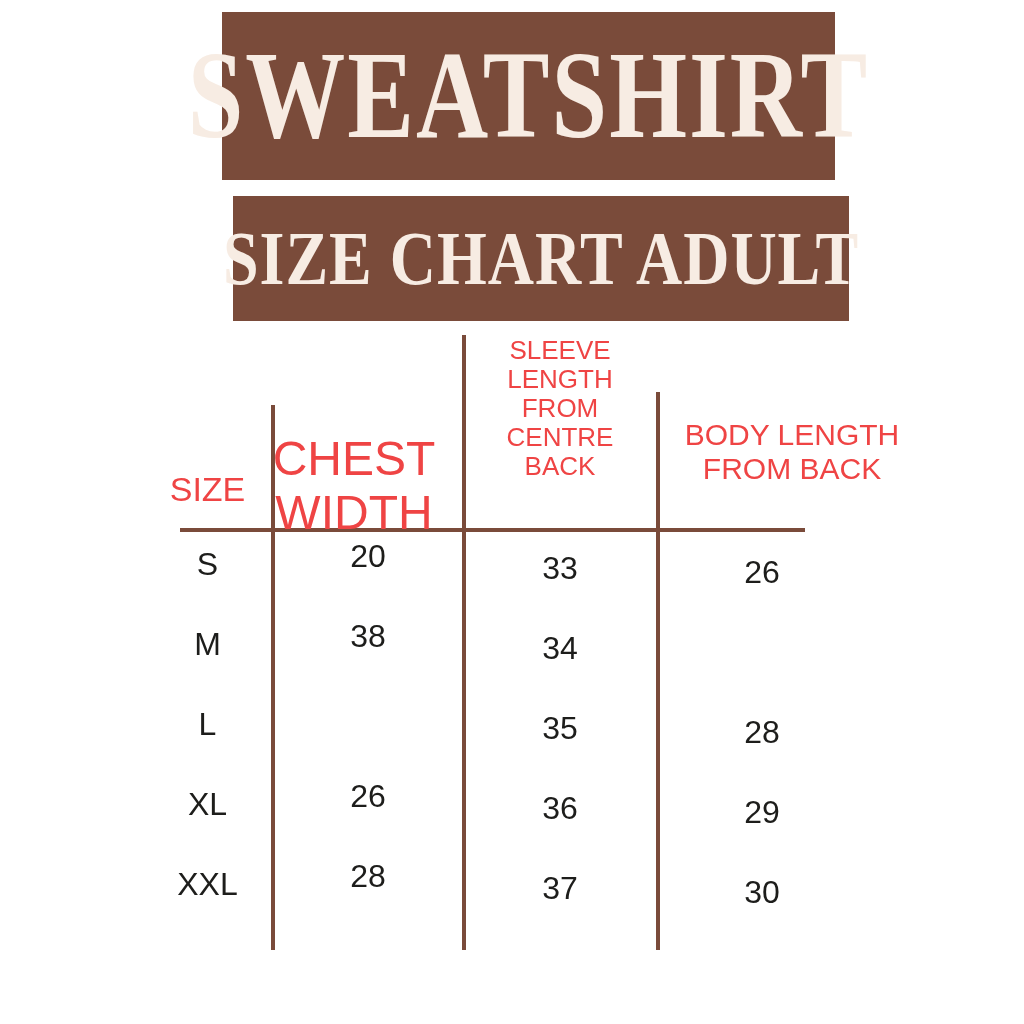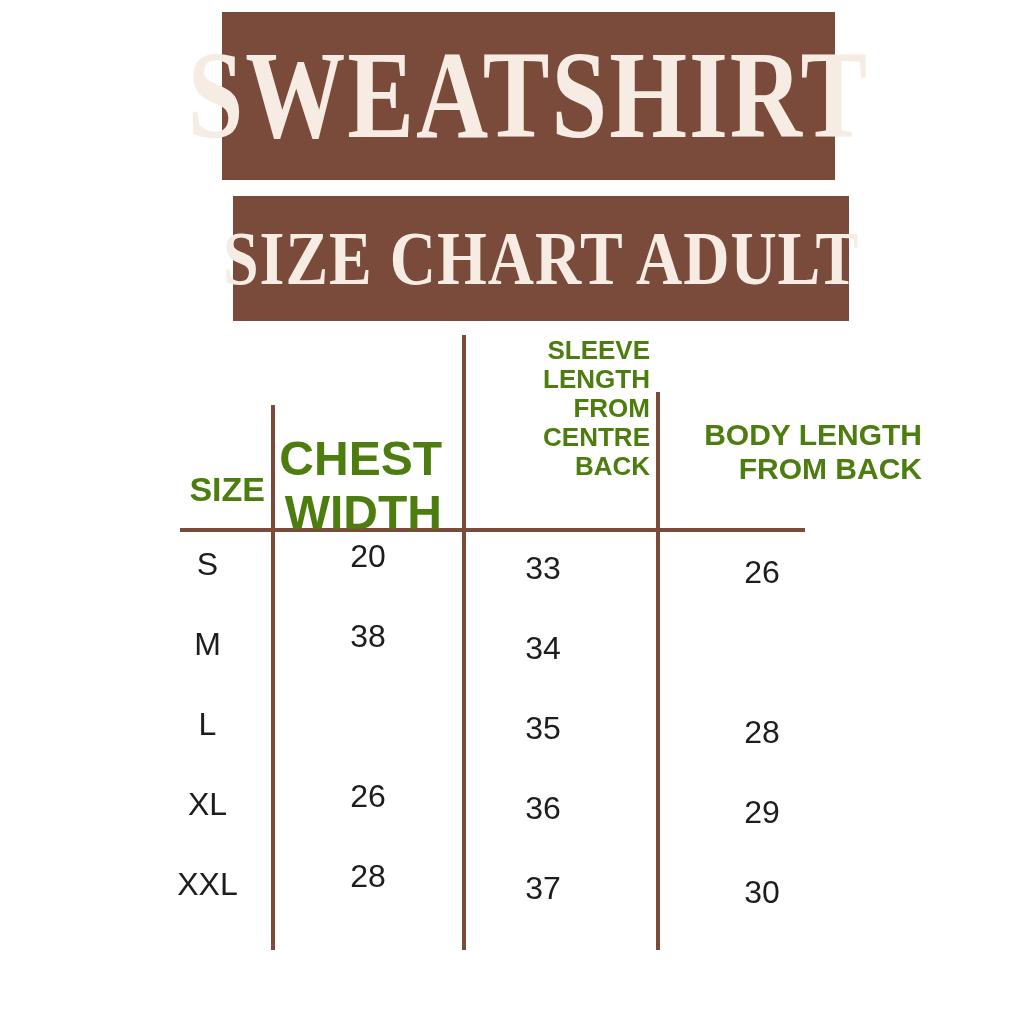--- a/index.html
+++ b/index.html
@@ -90,23 +90,23 @@
     left: 40px;
     top: 198px;
     width: 625px;
     height: 4px;
     background: #7a4b3a;
   }
 
   
   .hdr {
     position: absolute;
-    color: #4d7c0f;
-    font-weight: bold;
-    text-align: right;
+    color: #ef4444;
+    font-weight: normal;
+    text-align: center;
     line-height: 1.12;
   }
   .hdr-size {
     left: 10px;
     top: 140px;
     width: 115px;
     font-size: 34px;
   }
   .hdr-chest {
     left: 126px;
@@ -136,21 +136,21 @@
   }
   .cell {
     position: absolute;
     color: #1d1d1b;
     font-size: 32px;
     text-align: center;
     line-height: 1;
   }
   .c-size  { left: 10px;  width: 115px; }
   .c-chest { left: 140px; width: 176px; }
-  .c-sleeve{ left: 313px; width: 180px; }
+  .c-sleeve{ left: 330px; width: 180px; }
   .c-body  { left: 522px; width: 200px; }
 
   
   .c-size  { top: 8px; }
   .c-chest { top: 0px; }
   .c-sleeve{ top: 12px; }
   .c-body  { top: 16px; }
 </style>
 </head>
 <body>

